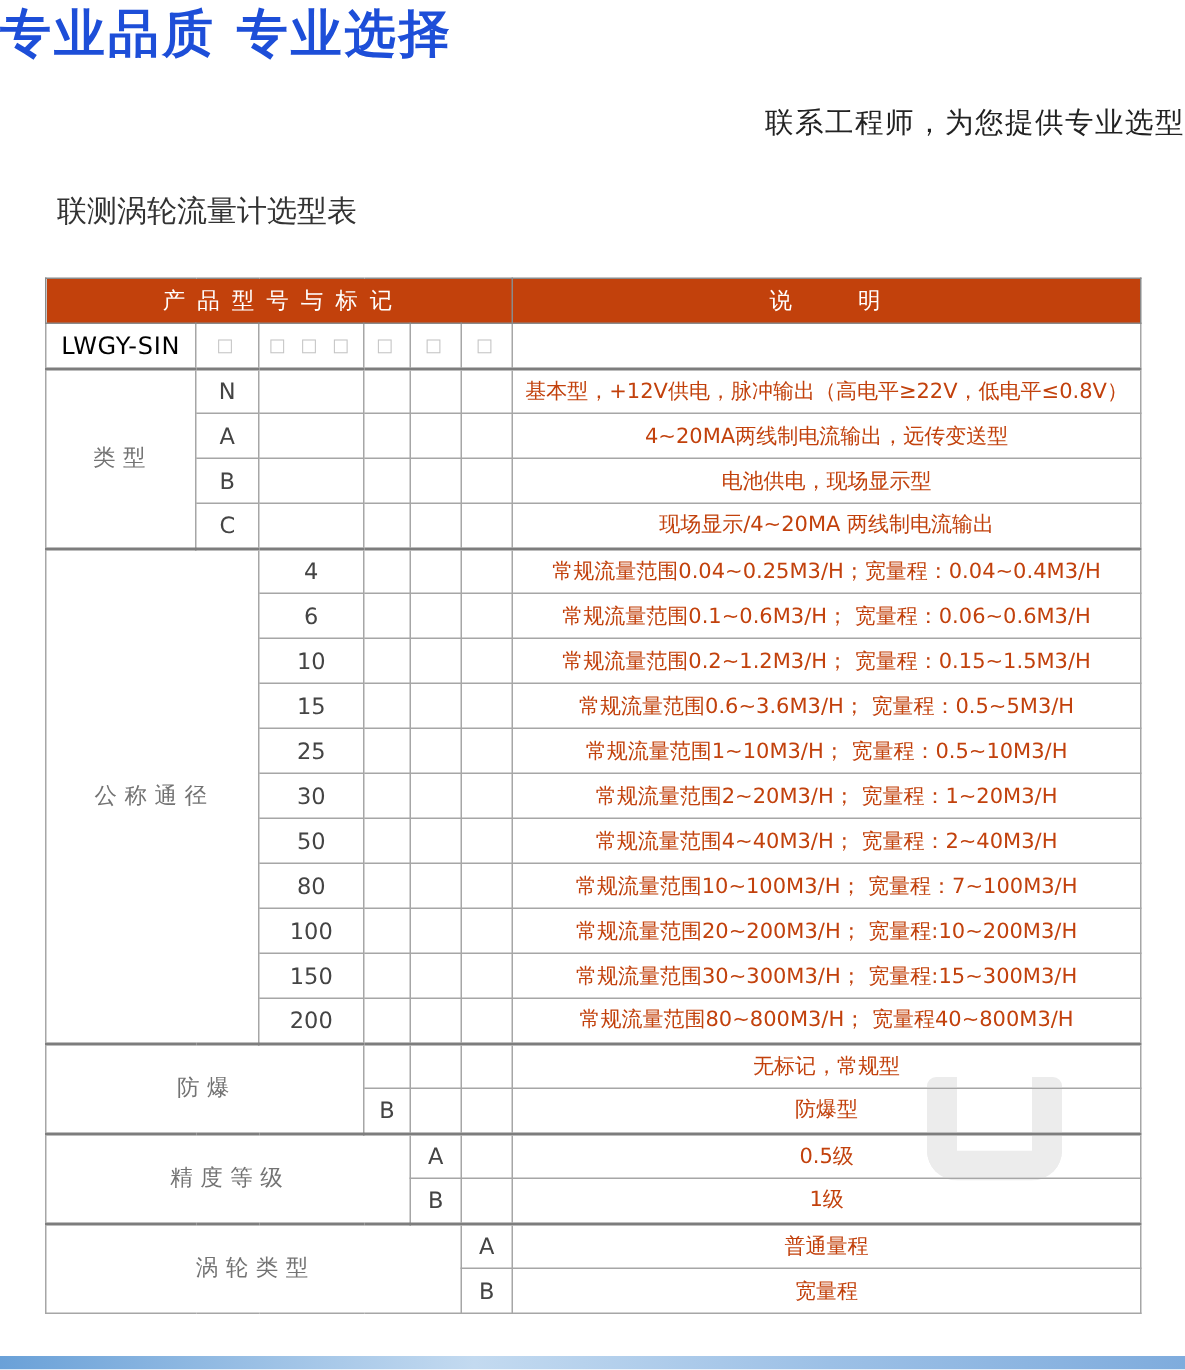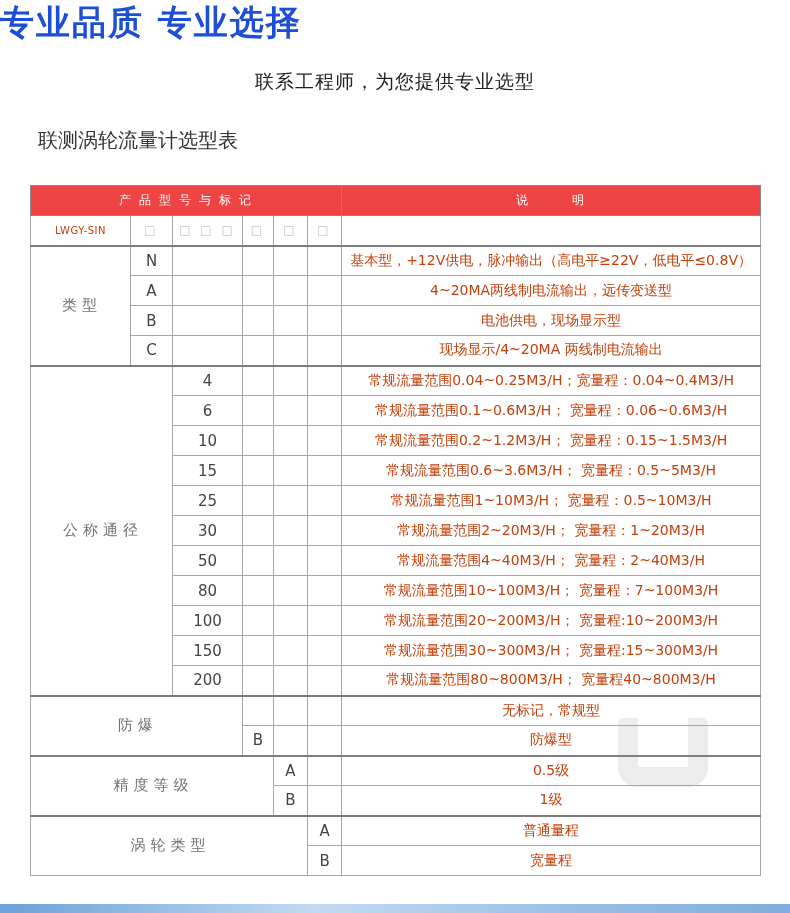--- a/index.html
+++ b/index.html
@@ -1,32 +1,32 @@
 <!DOCTYPE html>
 <html><head>
 <meta charset="utf-8">
 <style>
   * { box-sizing: border-box; margin: 0; padding: 0; }
   html,body { width: 790px; height: 913px; background: #ffffff; overflow: hidden;
     font-family: "DejaVu Sans", "Liberation Sans", sans-serif; position: relative; }
   .page-title { text-align: left; font-size: 34px; font-weight: 700;
     color: #1d4ed8; letter-spacing: 2px; }
-  .page-subtitle { margin-top: 23px; text-align: center; font-size: 19px; color: #222;
+  .page-subtitle { margin-top: 23px; text-align: right; font-size: 19px; color: #222;
     letter-spacing: 1px; }
   .table-title { margin: 32px 0 0 38px; font-size: 20px; font-weight: 400; color: #333; }
   .table-wrap { position: absolute; left: 30px; top: 185px; width: 730px; }
   table { border-collapse: collapse; table-layout: fixed; width: 730px; }
   col.c1{width:100px} col.c2{width:42px} col.c3{width:70px} col.c4{width:31px}
   col.c5{width:34px} col.c6{width:34px} col.c7{width:419px}
   td { border: 1px solid #a6a6a6; height: 30px; text-align: center; vertical-align: middle;
     font-size: 14px; color: #4d4d4d; padding: 0 2px; overflow: hidden; white-space: nowrap; }
-  td.th-blue { background: #ef4444; color: #ffffff; font-size: 12px; border-color: #8a8a8a; }
+  td.th-blue { background: #c2410c; color: #ffffff; font-size: 15px; border-color: #8a8a8a; }
   td.th-left { letter-spacing: 8px; padding-left: 8px; }
   td.th-right { letter-spacing: 44px; padding-left: 44px; }
-  td.model { font-size: 10px; color: #c2410c; letter-spacing: 0.5px; }
+  td.model { font-size: 16px; color: #000000; letter-spacing: 0.5px; }
   td.mark { color: #c4c4c4; font-size: 12px; letter-spacing: 3px; }
   td.lbl { font-size: 15px; color: #737373; letter-spacing: 5px; padding-left: 5px; }
   td.code { font-size: 15px; color: #444; }
   td.desc { font-size: 14px; color: #c2410c; }
   tr.sec td { border-top: 2px solid #7d7d7d; }
   table { border: 1px solid #8f8f8f; }
   .watermark { position: absolute; left: 588px; top: 533px; width: 90px; height: 69px;
     border-left: 20px solid #ececec; border-right: 20px solid #ececec;
     border-bottom: 20px solid #ececec; border-radius: 6px 6px 20px 20px;
     mix-blend-mode: darken; pointer-events: none; }

